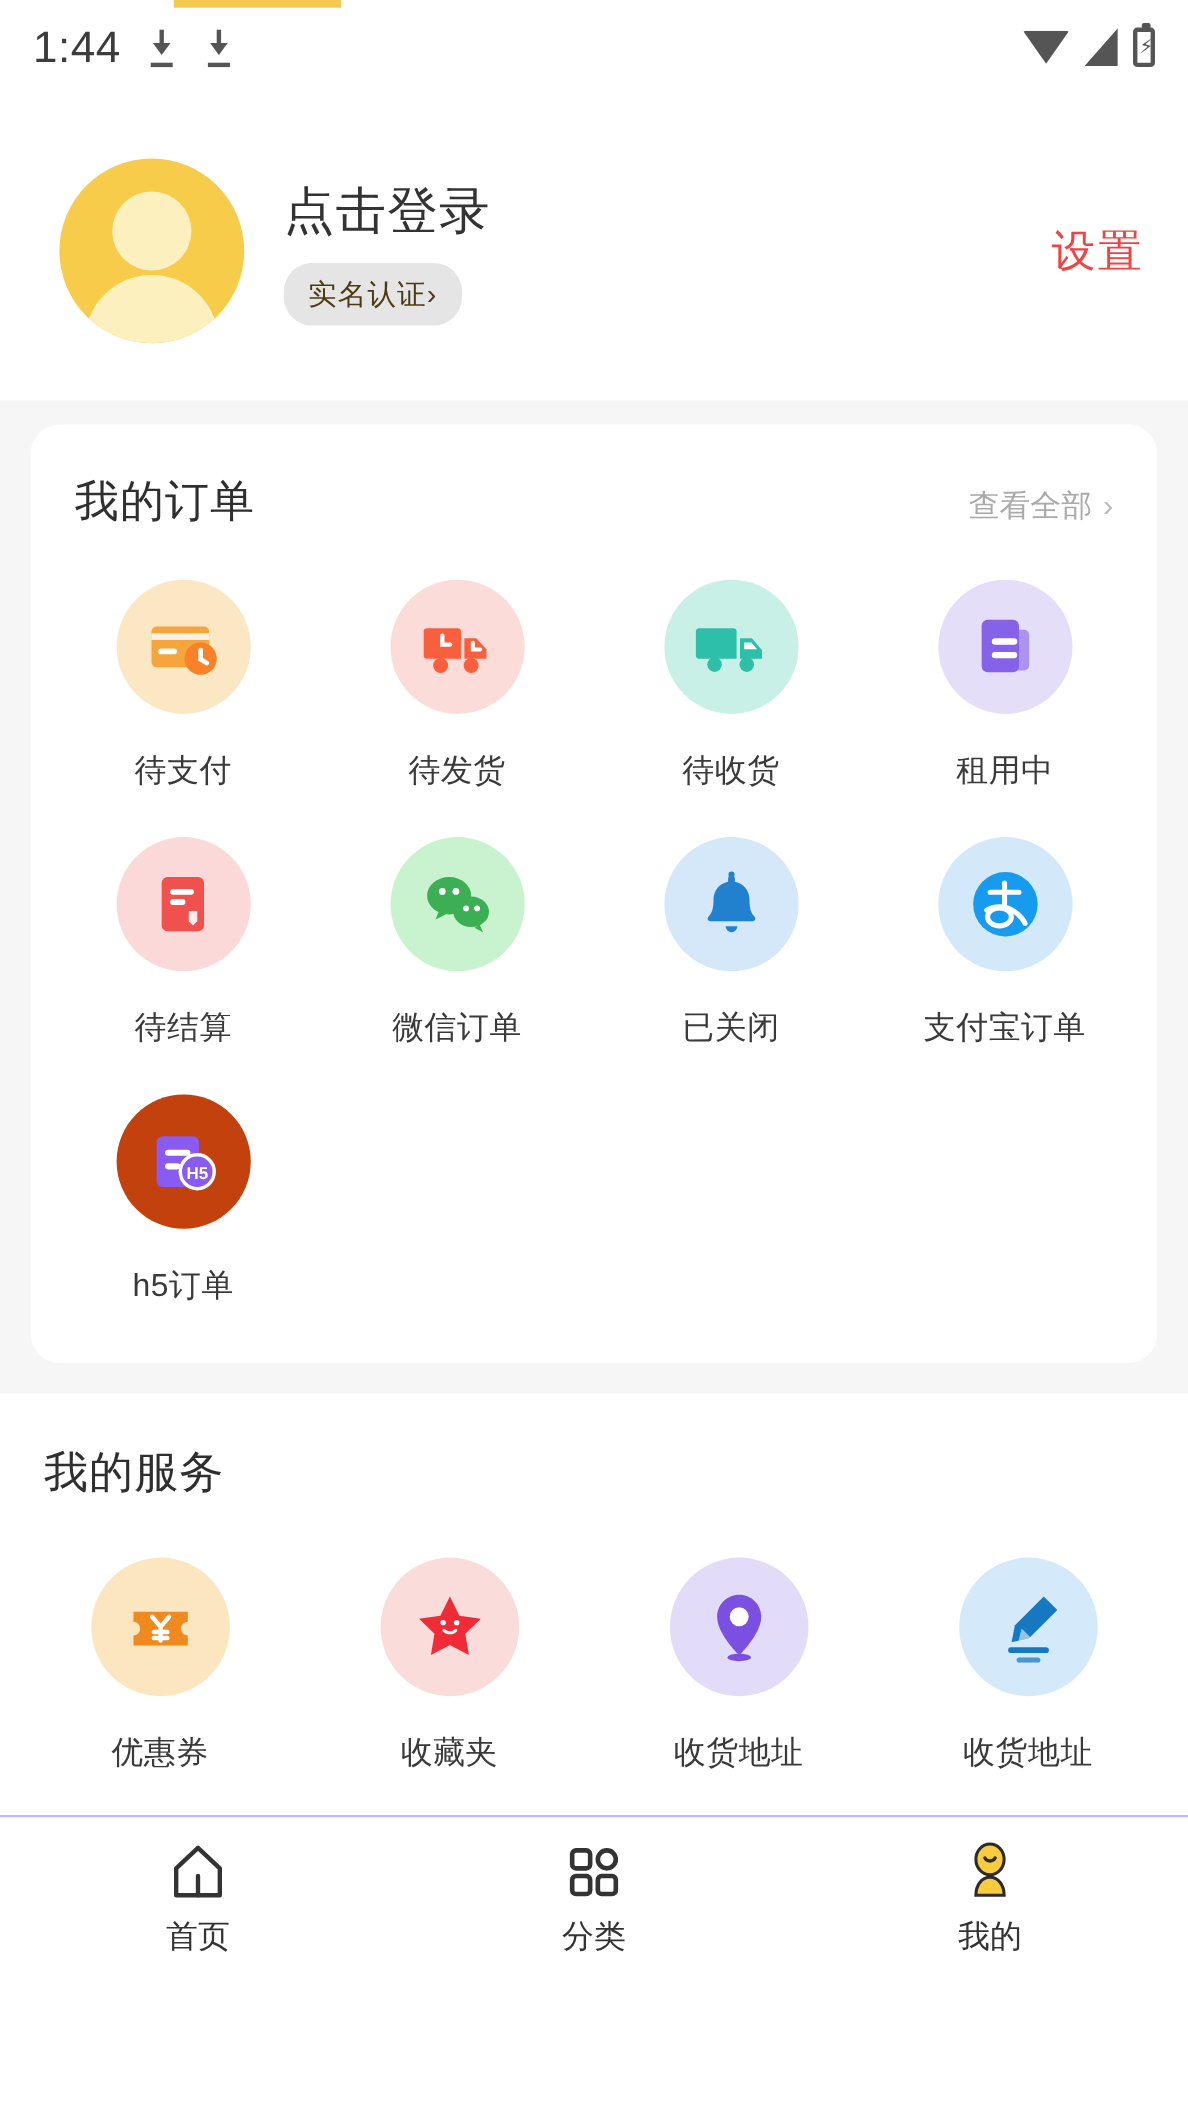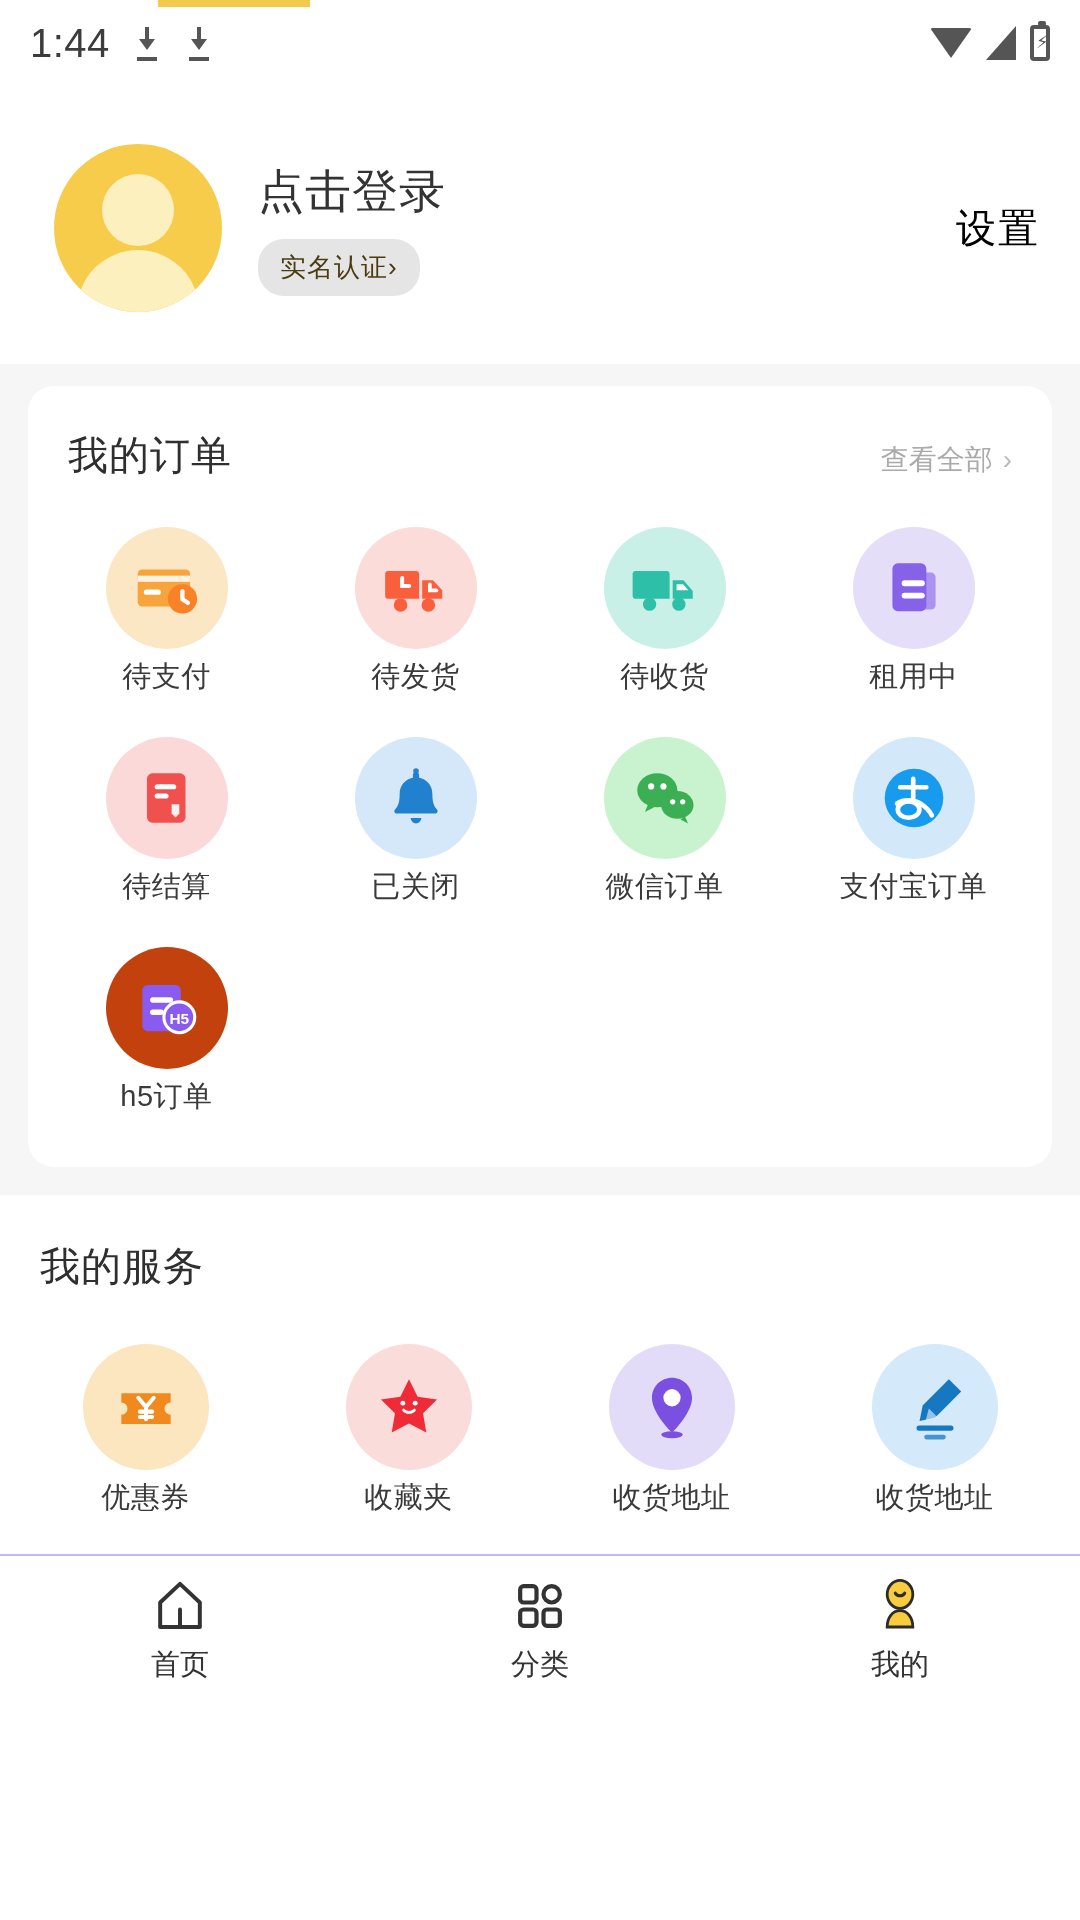--- a/index.html
+++ b/index.html
@@ -47,34 +47,34 @@
   }
   .avatar .head { position: absolute; left: 50%; top: 30px; transform: translateX(-50%); width: 72px; height: 72px; border-radius: 50%; background: #fdf0bf; }
   .avatar .body { position: absolute; left: 50%; bottom: -34px; transform: translateX(-50%); width: 122px; height: 96px; border-radius: 62px 62px 0 0; background: #fdf0bf; }
   .profile-text { margin-left: 36px; display: flex; flex-direction: column; gap: 16px; align-items: flex-start; }
   .login-name { font-size: 46px; color: #333; font-weight: 400; letter-spacing: 1px; }
   .verify-badge {
     background: #e5e5e5; color: #4a3c10; font-size: 26px;
     padding: 11px 22px; border-radius: 26px; letter-spacing: 1px;
     display: inline-flex; align-items: center;
   }
-  .settings-link { margin-left: auto; font-size: 40px; color: #000000; letter-spacing: 2px; }
+  .settings-link { margin-left: auto; font-size: 40px; color: #ef4444; letter-spacing: 2px; }
 
   
   .orders-wrap { background: #f6f6f6; padding: 22px 28px 28px 28px; }
   .orders-card { background: #ffffff; border-radius: 26px; padding: 42px 0 40px 0; }
   .card-head { display: flex; align-items: baseline; padding: 0 40px; margin-bottom: 28px; }
   .card-title { font-size: 40px; color: #2f2f2f; letter-spacing: 1px; }
   .view-all { margin-left: auto; font-size: 28px; color: #aaaaaa; display: flex; align-items: center; gap: 10px; }
   .chev { font-size: 28px; color: #bbb; }
 
   .grid4 { display: grid; grid-template-columns: repeat(4, 1fr); row-gap: 14px; padding: 0 14px; }
   .cell { display: flex; flex-direction: column; align-items: center; padding: 16px 0 10px; }
   .bubble { width: 122px; height: 122px; border-radius: 50%; display: flex; align-items: center; justify-content: center; }
-  .cell-label { margin-top: 8px; font-size: 29px; color: #3a3a3a; letter-spacing: 0.5px; }
+  .cell-label { margin-top: 32px; font-size: 29px; color: #3a3a3a; letter-spacing: 0.5px; }
 
   
   .services { background: #ffffff; padding: 44px 0 26px 0; }
   .services-title { font-size: 40px; color: #2f2f2f; padding: 0 40px; margin-bottom: 34px; letter-spacing: 1px; }
   .svc-grid { display: grid; grid-template-columns: repeat(4, 1fr); padding: 0 14px; }
   .svc-bubble { width: 126px; height: 126px; border-radius: 50%; display: flex; align-items: center; justify-content: center; }
 
   
   .tabbar {
     margin-top: auto; height: 152px; flex: 0 0 152px;
@@ -193,43 +193,43 @@
               <svg width="74" height="74" viewBox="0 0 48 48" aria-hidden="true">
                 <rect x="11" y="8" width="25" height="32" rx="3.5" fill="#F0514F"></rect>
                 <rect x="16" y="15" width="14" height="3.4" rx="1.7" fill="#fff"></rect>
                 <rect x="16" y="21" width="9" height="3.4" rx="1.7" fill="#fff"></rect>
                 <path d="M27 28h5v6l-2.5 2.6L27 34z" fill="#fff" opacity=".9"></path>
               </svg>
             </div>
             <div class="cell-label">待结算</div>
           </div>
           <div class="cell">
-            <div class="bubble" style="background:#D5E8F9">
-              <svg width="74" height="74" viewBox="0 0 48 48" aria-hidden="true">
-                <path d="M24 7c1.2 0 2 .9 2 2v1.8c5.2 1 8.6 5.2 8.6 10.4 0 6.2 1.3 8.3 3 10.2.9 1 .3 2.6-1.1 2.6H11.5c-1.4 0-2-1.6-1.1-2.6 1.7-1.9 3-4 3-10.2 0-5.2 3.4-9.4 8.6-10.4V9c0-1.1.8-2 2-2z" fill="#2281CF"></path>
-                <path d="M20.5 37h7c-.3 2.2-1.7 3.5-3.5 3.5s-3.2-1.3-3.5-3.5z" fill="#2281CF"></path>
-                <circle cx="24" cy="6.5" r="1.8" fill="#2281CF"></circle>
-              </svg>
-            </div>
-            <div class="cell-label">已关闭</div>
-          </div>
-          <div class="cell">
             <div class="bubble" style="background:#C9F3CE">
               <svg width="74" height="74" viewBox="0 0 48 48" aria-hidden="true">
                 <ellipse cx="19" cy="19" rx="13" ry="11" fill="#3CAE53"></ellipse>
                 <path d="M13 28l-2 5 6-3z" fill="#3CAE53"></path>
                 <circle cx="15" cy="16.5" r="2" fill="#fff"></circle>
                 <circle cx="23" cy="16.5" r="2" fill="#fff"></circle>
                 <ellipse cx="32" cy="28.5" rx="10.5" ry="9" fill="#3CAE53"></ellipse>
                 <path d="M37 36l2 4.5-5-2.6z" fill="#3CAE53"></path>
                 <circle cx="29" cy="26.5" r="1.7" fill="#fff"></circle>
                 <circle cx="35.5" cy="26.5" r="1.7" fill="#fff"></circle>
               </svg>
             </div>
             <div class="cell-label">微信订单</div>
+          </div>
+          <div class="cell">
+            <div class="bubble" style="background:#D5E8F9">
+              <svg width="74" height="74" viewBox="0 0 48 48" aria-hidden="true">
+                <path d="M24 7c1.2 0 2 .9 2 2v1.8c5.2 1 8.6 5.2 8.6 10.4 0 6.2 1.3 8.3 3 10.2.9 1 .3 2.6-1.1 2.6H11.5c-1.4 0-2-1.6-1.1-2.6 1.7-1.9 3-4 3-10.2 0-5.2 3.4-9.4 8.6-10.4V9c0-1.1.8-2 2-2z" fill="#2281CF"></path>
+                <path d="M20.5 37h7c-.3 2.2-1.7 3.5-3.5 3.5s-3.2-1.3-3.5-3.5z" fill="#2281CF"></path>
+                <circle cx="24" cy="6.5" r="1.8" fill="#2281CF"></circle>
+              </svg>
+            </div>
+            <div class="cell-label">已关闭</div>
           </div>
           <div class="cell">
             <div class="bubble" style="background:#D3E9FA">
               <svg width="74" height="74" viewBox="0 0 48 48" aria-hidden="true">
                 <circle cx="24" cy="24" r="19" fill="#179BEF"></circle>
                 <path d="M15 17h17M23.5 11.5v13" stroke="#fff" stroke-width="3" stroke-linecap="round"></path>
                 <path d="M13 27.5c4-2.6 11-3 16 .6 3.4 2.4 5.6 5 6.6 7.2" stroke="#fff" stroke-width="3" fill="none" stroke-linecap="round"></path>
                 <ellipse cx="20.5" cy="31.5" rx="7" ry="5.3" fill="none" stroke="#fff" stroke-width="3"></ellipse>
               </svg>
             </div>

